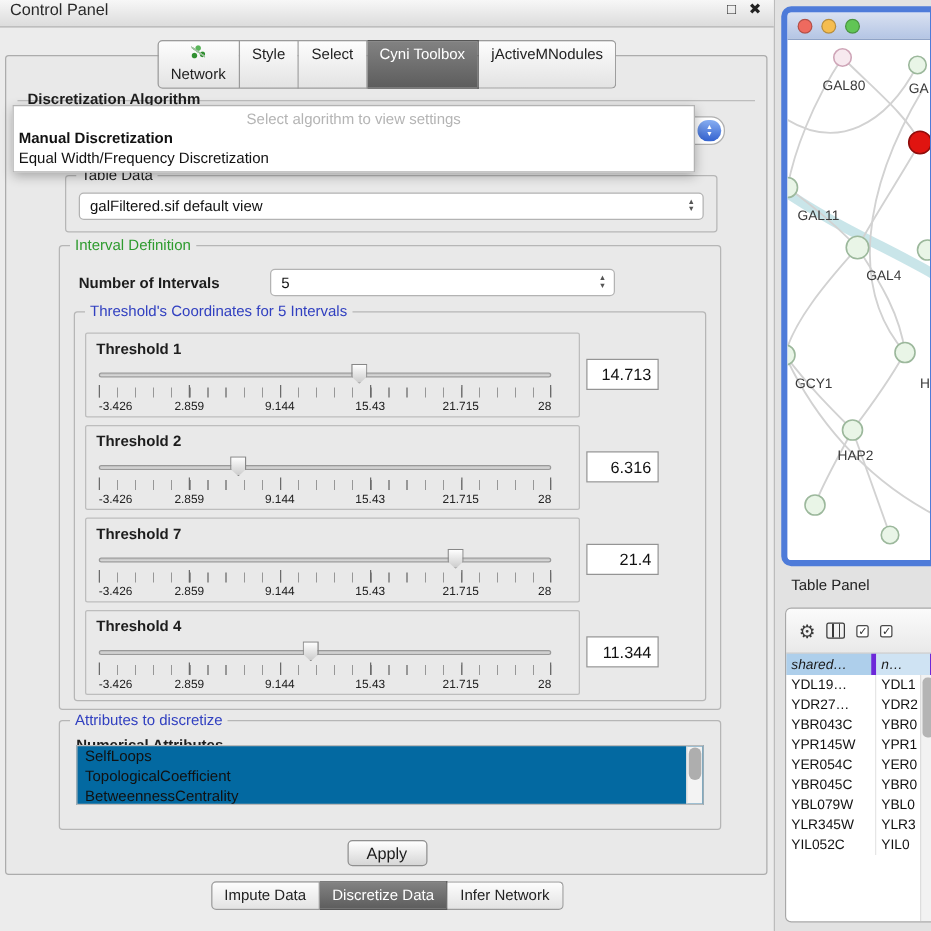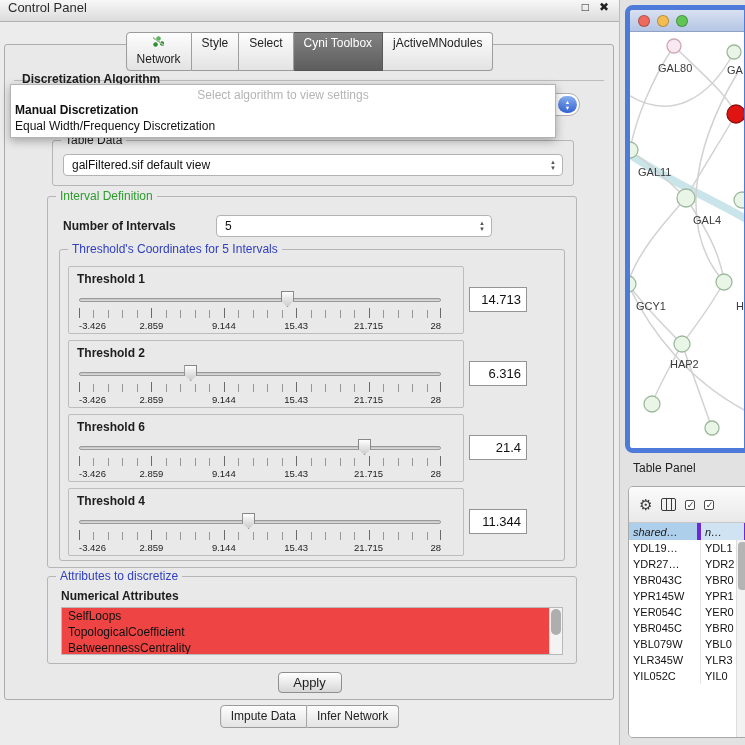--- a/index.html
+++ b/index.html
@@ -99,22 +99,22 @@
   .tick-labels { position:absolute; left:0; right:0; top:29px; height:12px;
     font-size:9.5px; color:#222; }
   .tick-labels span { position:absolute; top:0; white-space:nowrap; }
   .val-input { position:absolute; left:400px; top:20px; width:58px; height:25px;
     border:1px solid #949494; background:#fff; font:13px "Liberation Sans",sans-serif;
     text-align:right; padding:0 5px; color:#111; }
 
   
   #attr-group { left:47px; top:576px; width:530px; height:88px; }
   #attr-label { position:absolute; left:13px; top:12px; font-weight:bold; }
-  #attr-list { position:absolute; left:13px; top:30px; right:13px; height:48px;
-    background:#ef4444; border:1px solid #b9b9b9; overflow:hidden; }
+  #attr-list { position:absolute; left:13px; top:19px; right:13px; height:48px;
+    background:#0369a1; border:1px solid #b9b9b9; overflow:hidden; }
   .attr-item { padding:0 6px; line-height:16px; font-size:12px; color:#111; }
   .v-scroll { position:absolute; top:0; right:0; bottom:0; width:13px;
     background:#f3f3f3; border-left:1px solid #dcdcdc; }
   .v-scroll .thumb { position:absolute; top:1px; left:1px; width:10px; height:26px;
     background:#aeaeae; border-radius:5px; }
 
   #apply-btn { position:absolute; left:50%; top:672px; transform:translateX(-50%);
     width:64px; height:21px; background:linear-gradient(#ffffff,#d6d6d6);
     border:1px solid #8f8f8f; border-radius:4px; font-size:13px;
     display:flex; align-items:center; justify-content:center; cursor:default; }
@@ -278,21 +278,21 @@
               <span style="left: 40%; transform: translateX(-50%);">9.144</span>
               <span style="left: 60%; transform: translateX(-50%);">15.43</span>
               <span style="left: 80%; transform: translateX(-50%);">21.715</span>
               <span style="left: 100%; transform: translateX(-100%);">28</span>
             </div>
         </div>
         <input class="val-input" value="6.316" style="">
       </div>
 
       <div class="threshold-box" style="top:164px">
-        <div class="th-label">Threshold 6</div>
+        <div class="th-label">Threshold 7</div>
         <div class="slider">
           <div class="track"></div>
           <div class="slider-handle" style="left: calc(79% - 7px);"></div>
           <div class="ruler major-ticks">
               <i style="left: calc(0% + 0px);"></i>
               <i style="left: calc(20% + 0px);"></i>
               <i style="left: calc(40% + 0px);"></i>
               <i style="left: calc(60% + 0px);"></i>
               <i style="left: calc(80% + 0px);"></i>
               <i style="left: calc(100% - 1px);"></i>
@@ -347,20 +347,23 @@
         <div class="attr-item">TopologicalCoefficient</div>
         <div class="attr-item">BetweennessCentrality</div>
       </div>
   </div>
 
   <div id="apply-btn">Apply</div>
 
   <div class="tab-bar" id="bottom-tab-bar">
       <div class="seg-tab">
         <span>Impute Data</span>
+      </div>
+      <div class="seg-tab active">
+        <span>Discretize Data</span>
       </div>
       <div class="seg-tab">
         <span>Infer Network</span>
       </div>
     </div>
 </div>
 
 <div id="net-window">
   <div id="net-titlebar">
     <span class="tl" style="background: rgb(238, 106, 95);"></span>

